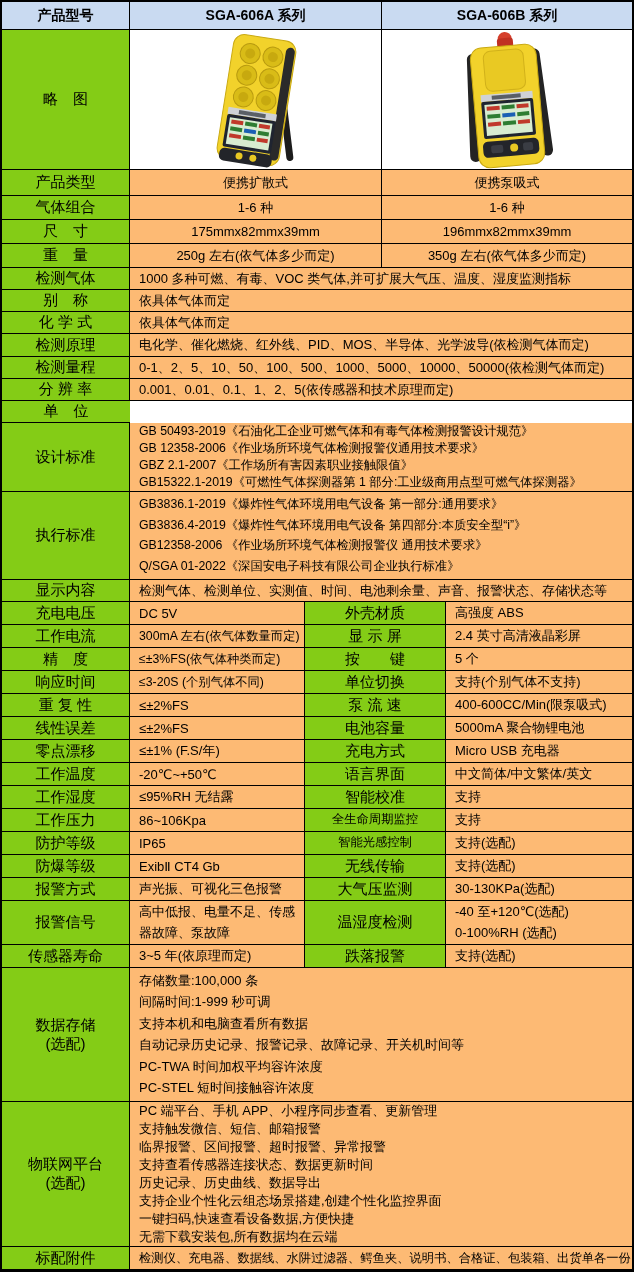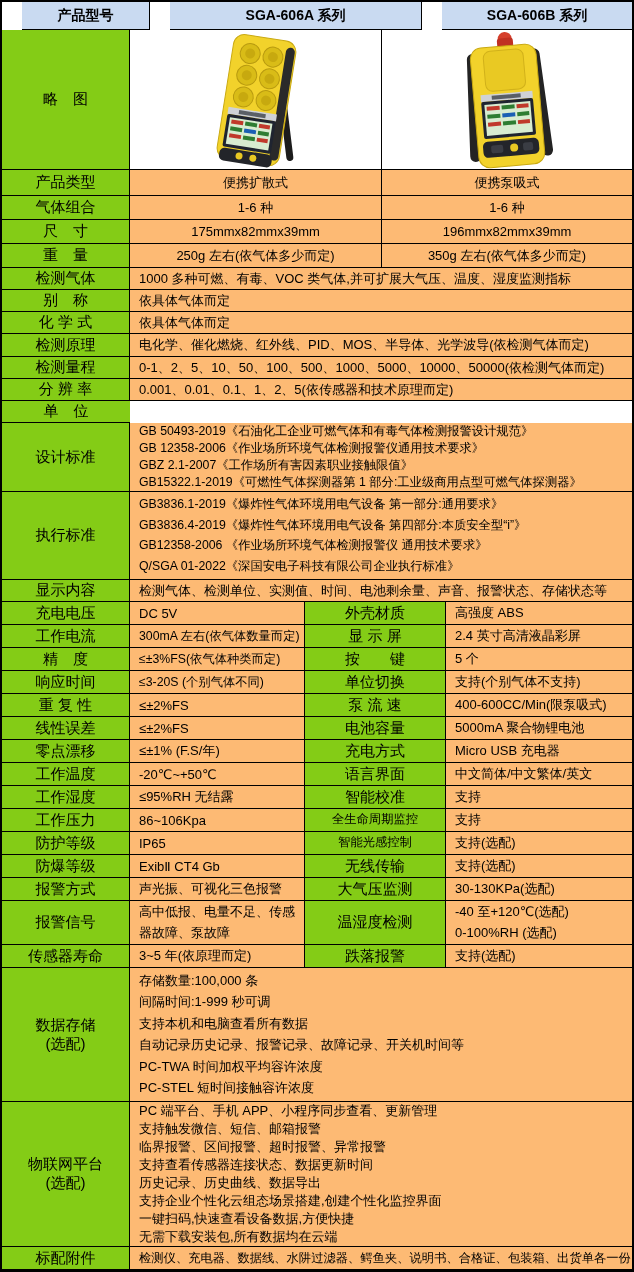--- a/index.html
+++ b/index.html
@@ -3,21 +3,21 @@
 <meta charset="utf-8">
 <style>
   html,body{margin:0;padding:0;background:#fff;}
   body{font-family:"Liberation Sans","DejaVu Sans",sans-serif;color:#000;}
   .spec-table{width:634px;height:1272px;box-sizing:border-box;border:2px solid #000;background:#fff;overflow:hidden;}
   .row{display:flex;width:100%;box-sizing:border-box;}
   .cell{box-sizing:border-box;border-right:1px solid #000;border-bottom:1px solid #000;display:flex;align-items:center;justify-content:center;overflow:hidden;}
   .cell:last-child{border-right:none;}
   .label{background:#84cc16;font-weight:normal;font-size:15px;text-align:center;line-height:1.25;}
   .value{background:#fdba74;font-size:13px;}
-  .hdr{background:#c9daf1;font-weight:bold;font-size:14px;margin-left:20px;}
+  .hdr{background:#c9daf1;font-weight:bold;font-size:14px;}
   .img{background:#ffffff;}
   .left{justify-content:flex-start;padding-left:9px;padding-right:4px;white-space:nowrap;}
   .wrap{white-space:normal;text-align:left;line-height:1.55;padding-top:2px;padding-bottom:2px;}
   .lines{flex-direction:column;align-items:flex-start;justify-content:space-evenly;padding-left:9px;padding-right:4px;}
   .lines span{white-space:nowrap;}
   .col{flex-direction:column;justify-content:center;}
   
   .w-l{width:128px;flex-shrink:0;}
   .w-a{width:252px;flex-shrink:0;}
   .w-b{flex:1;}

